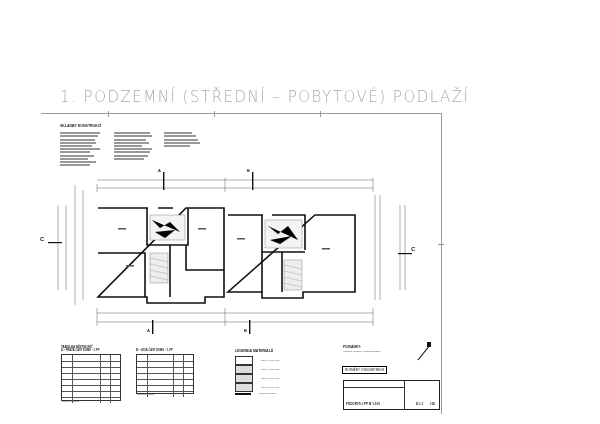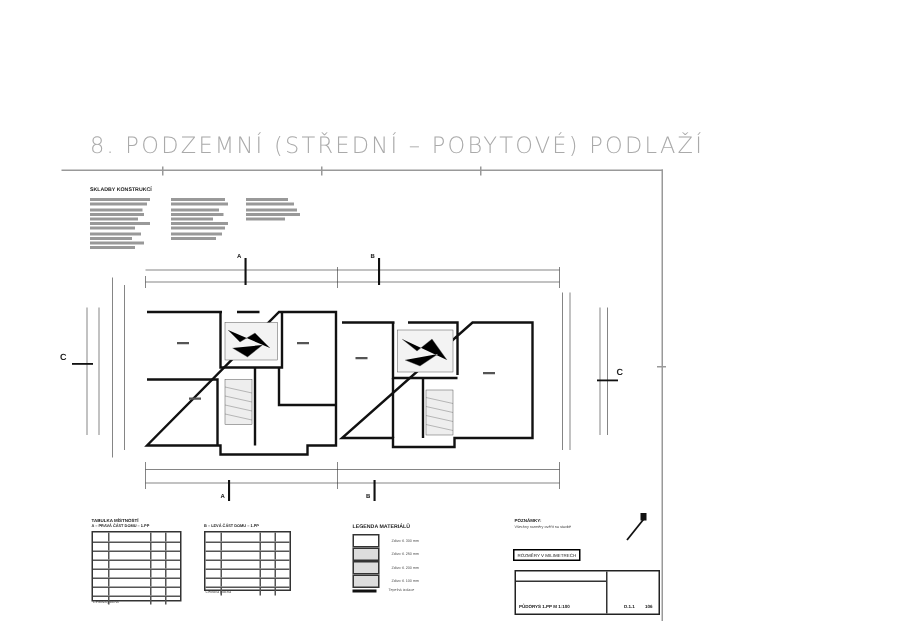--- a/index.html
+++ b/index.html
@@ -18,21 +18,21 @@
   .tbl .row span{border-right:0.4px solid #555;font-size:2px;overflow:hidden;}
   .legend-item{position:absolute;display:flex;align-items:center;gap:8px;}
   .legend-sw{width:16px;height:7px;border:0.8px solid #333;background:#ddd;}
   .legend-txt{font-size:2.5px;color:#555;white-space:nowrap;}
   .stamp{position:absolute;border:1px solid #000;font-size:3px;padding:1px 2px;}
   .titleblock{position:absolute;border:0.8px solid #222;}
 </style>
 </head>
 <body>
 
-<div class="title">8. PODZEMNÍ (STŘEDNÍ – POBYTOVÉ) PODLAŽÍ</div>
+<div class="title">1. PODZEMNÍ (STŘEDNÍ – POBYTOVÉ) PODLAŽÍ</div>
 
 <div class="sheet">
   <div class="tick" style="left:67px"></div>
   <div class="tick" style="left:173px"></div>
   <div class="tick" style="left:279px"></div>
   <div class="rtick" style="top:130px"></div>
 </div>
 
 <div class="hdr" style="left:60px;top:124px">SKLADBY KONSTRUKCÍ</div>
 <div class="notes-col" style="left:60px;top:131px;width:45px">

